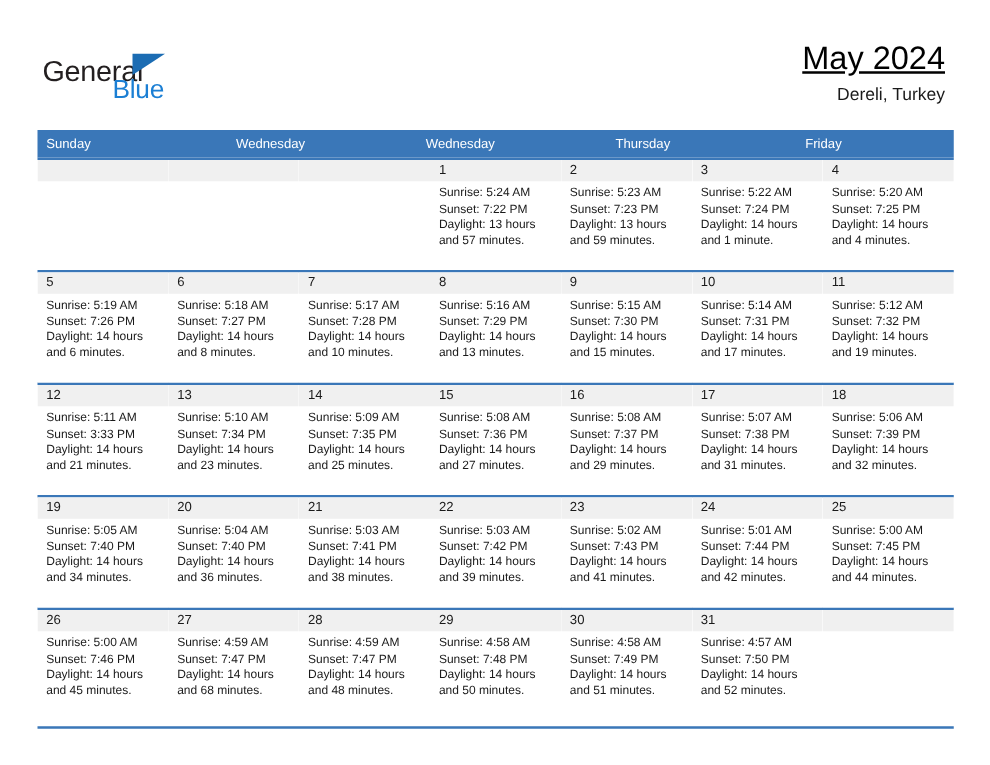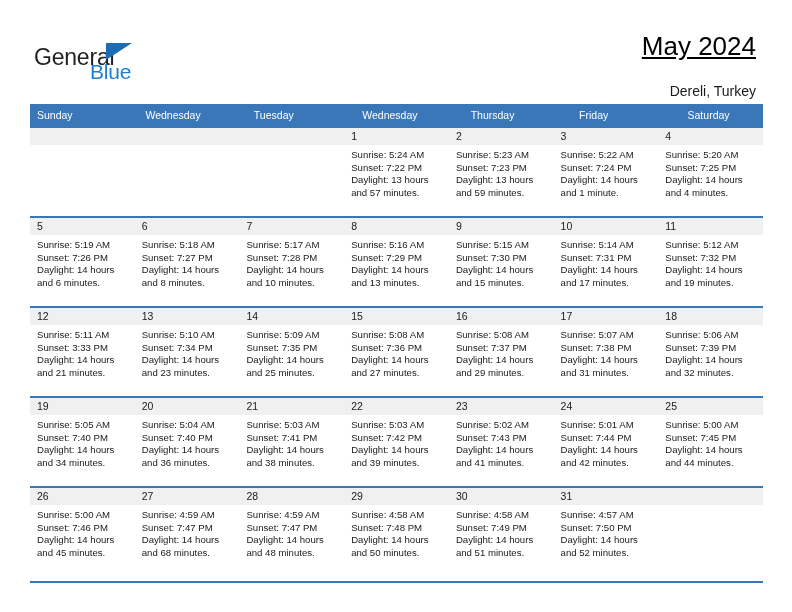--- a/index.html
+++ b/index.html
@@ -73,21 +73,21 @@
     font-size: 26px;
     color: #000000;
     line-height: 32px;
     white-space: nowrap;
     text-decoration: underline;
   }
   .cal-subtitle {
     font-size: 14px;
     color: #1a1a1a;
     line-height: 20px;
-    margin-top: 19px;
+    margin-top: 3px;
     white-space: nowrap;
   }
 
   
   .calendar {
     position: absolute;
     left: 30px;
     top: 104px;
     width: 733px;
   }
@@ -168,25 +168,23 @@
       <div class="cal-title">May 2024</div>
       <div class="cal-subtitle">Dereli, Turkey</div>
     </div>
   </div>
 
   <div class="calendar">
 
     <div class="weekday-row">
       <div class="weekday">Sunday</div>
       <div class="weekday">Wednesday</div>
-      <div class="weekday">Tuesday</div>
       <div class="weekday">Wednesday</div>
       <div class="weekday">Thursday</div>
       <div class="weekday">Friday</div>
-      <div class="weekday">Saturday</div>
     </div>
 
     <div class="week-row">
       <div class="day-cell empty">
         <div class="day-number"></div>
 
       </div>
       <div class="day-cell empty">
         <div class="day-number"></div>
 

